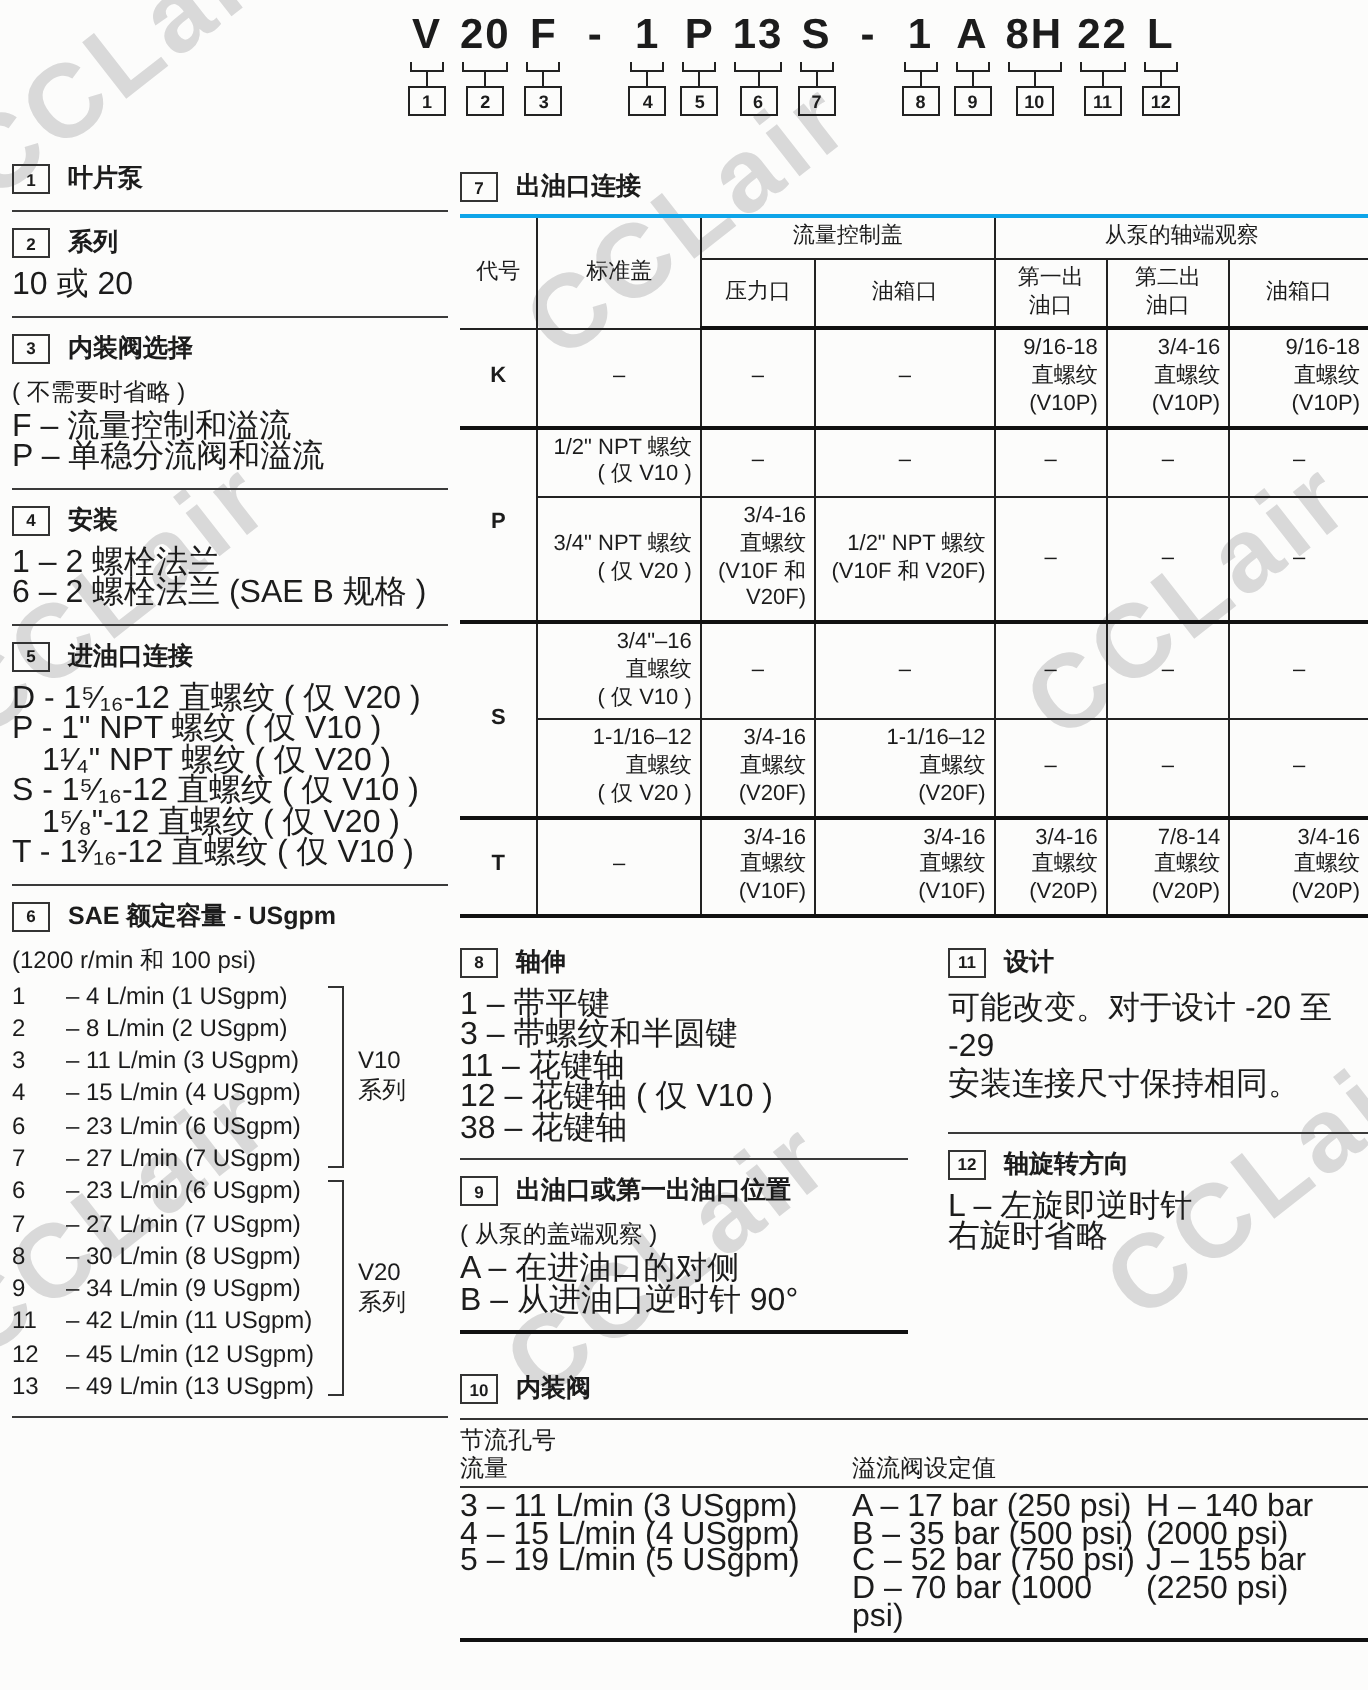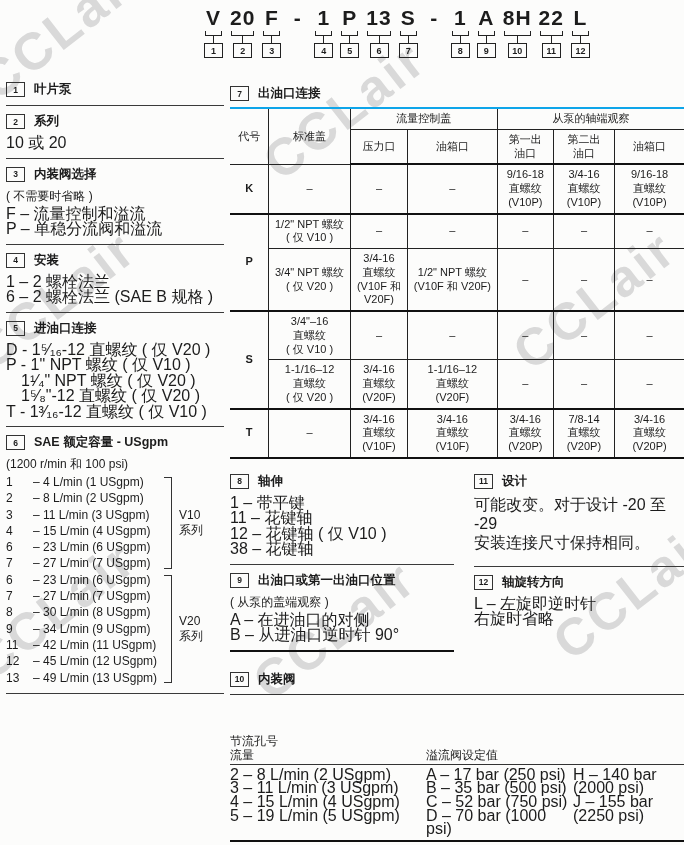--- a/index.html
+++ b/index.html
@@ -54,21 +54,21 @@
   .cap-bracket{width:7px;flex:none;border:1px solid #333;border-left:none;margin:3px 0;}
   .cap-label{width:42px;flex:none;display:flex;align-items:center;padding-left:7px;
     font-size:12px;line-height:1.25;white-space:pre-line;}
 
   
   .right-col{position:absolute;left:230px;top:82px;width:454px;}
 
   table.t7{border-collapse:collapse;width:454px;margin-top:4px;table-layout:fixed;}
   table.t7 td,table.t7 th{
     border-left:1px solid #222;padding:3px 4px;font-size:11px;line-height:1.25;
-    font-weight:normal;vertical-align:middle;text-align:center;white-space:pre-line;
+    font-weight:normal;vertical-align:middle;text-align:right;white-space:pre-line;
   }
   table.t7 .c0{border-left:none;}
   table.t7 thead th{text-align:center;border-bottom:1px solid #222;}
   table.t7 thead tr:first-child th{border-top:2px solid #0ea5e9;margin-left:28px;}
   table.t7 thead tr:last-child th{border-bottom:2px solid #111;}
   table.t7 tr.main td{border-top:2px solid #111;}
   table.t7 tr.sub td{border-top:1px solid #222;}
   table.t7 tr:last-child td{border-bottom:2px solid #111;}
   table.t7 td.code{font-weight:bold;text-align:center;}
   table.t7 td.dash{text-align:center;}
@@ -76,21 +76,21 @@
   .w-d1{width:55px;}.w-d2{width:60px;}.w-dt{width:68px;}
 
   .two-col{display:flex;margin-top:11px;}
   .sub-left{width:232px;flex:none;padding-right:8px;box-sizing:border-box;}
   .sub-right{flex:1;padding-left:12px;box-sizing:border-box;}
 
   
   .s10{margin-top:12px;}
   .s10-head{display:flex;border-top:1px solid #333;border-bottom:1px solid #333;
     padding:3px 0 2px;margin-top:6px;}
-  .s10-h1{width:196px;flex:none;white-space:pre-line;line-height:14px;font-size:12px;margin-top:36px;}
+  .s10-h1{width:196px;flex:none;white-space:pre-line;line-height:14px;font-size:12px;}
   .s10-h2{flex:1;display:flex;align-items:flex-end;font-size:12px;line-height:14px;}
   .s10-body{display:flex;padding-top:3px;border-bottom:2px solid #111;padding-bottom:4px;}
   .s10-c1{width:196px;flex:none;}
   .s10-c2{width:147px;flex:none;}
   .s10-c3{flex:1;}
   .s10 .line{line-height:13.6px;}
 </style>
 </head>
 <body>
 
@@ -223,20 +223,21 @@
     <div class="line">6 –  2 螺栓法兰 (SAE B 规格 )</div>
     <div class="hr"></div>
 
     <div class="sec-h">
       <span class="numbox">5</span>
       <span>进油口连接</span>
     </div>
     <div class="line">D - 1⁵⁄₁₆-12 直螺纹 ( 仅 V20 )</div>
     <div class="line">P - 1" NPT 螺纹 ( 仅 V10 )</div>
     <div class="line indent">1¹⁄₄" NPT 螺纹 ( 仅 V20 )</div>
+    <div class="line">S - 1⁵⁄₁₆-12 直螺纹 ( 仅 V10 )</div>
     <div class="line indent">1⁵⁄₈"-12 直螺纹 ( 仅 V20 )</div>
     <div class="line">T - 1³⁄₁₆-12 直螺纹 ( 仅 V10 )</div>
     <div class="hr"></div>
 
     <div class="sec-h">
       <span class="numbox">6</span>
       <span>SAE 额定容量 - USgpm</span>
     </div>
     <div class="note">(1200 r/min 和 100 psi)</div>
 
@@ -430,20 +431,21 @@
       </tbody>
     </table>
 
     <div class="two-col">
       <div class="sub-left">
         <div class="sec-h">
           <span class="numbox">8</span>
           <span>轴伸</span>
         </div>
         <div class="line">1 –  带平键</div>
+        <div class="line">3 –  带螺纹和半圆键</div>
         <div class="line">11 – 花键轴</div>
         <div class="line">12 – 花键轴 ( 仅 V10 )</div>
         <div class="line">38 – 花键轴</div>
         <div class="hr"></div>
 
         <div class="sec-h">
           <span class="numbox">9</span>
           <span>出油口或第一出油口位置</span>
         </div>
         <div class="note">( 从泵的盖端观察 )</div>
@@ -475,21 +477,20 @@
         <span class="numbox">10</span>
         <span>内装阀</span>
       </div>
       <div class="s10-head">
         <div class="s10-h1 preline">节流孔号
 流量</div>
         <div class="s10-h2">溢流阀设定值</div>
       </div>
       <div class="s10-body">
         <div class="s10-c1">
-          <div class="line">2 – 8 L/min (2 USgpm)</div>
           <div class="line">3 – 11 L/min (3 USgpm)</div>
           <div class="line">4 – 15 L/min (4 USgpm)</div>
           <div class="line">5 – 19 L/min (5 USgpm)</div>
 
         </div>
         <div class="s10-c2">
           <div class="line">A –  17 bar (250 psi)</div>
           <div class="line">B –  35 bar (500 psi)</div>
           <div class="line">C –  52 bar (750 psi)</div>
           <div class="line">D –  70 bar (1000 psi)</div>

